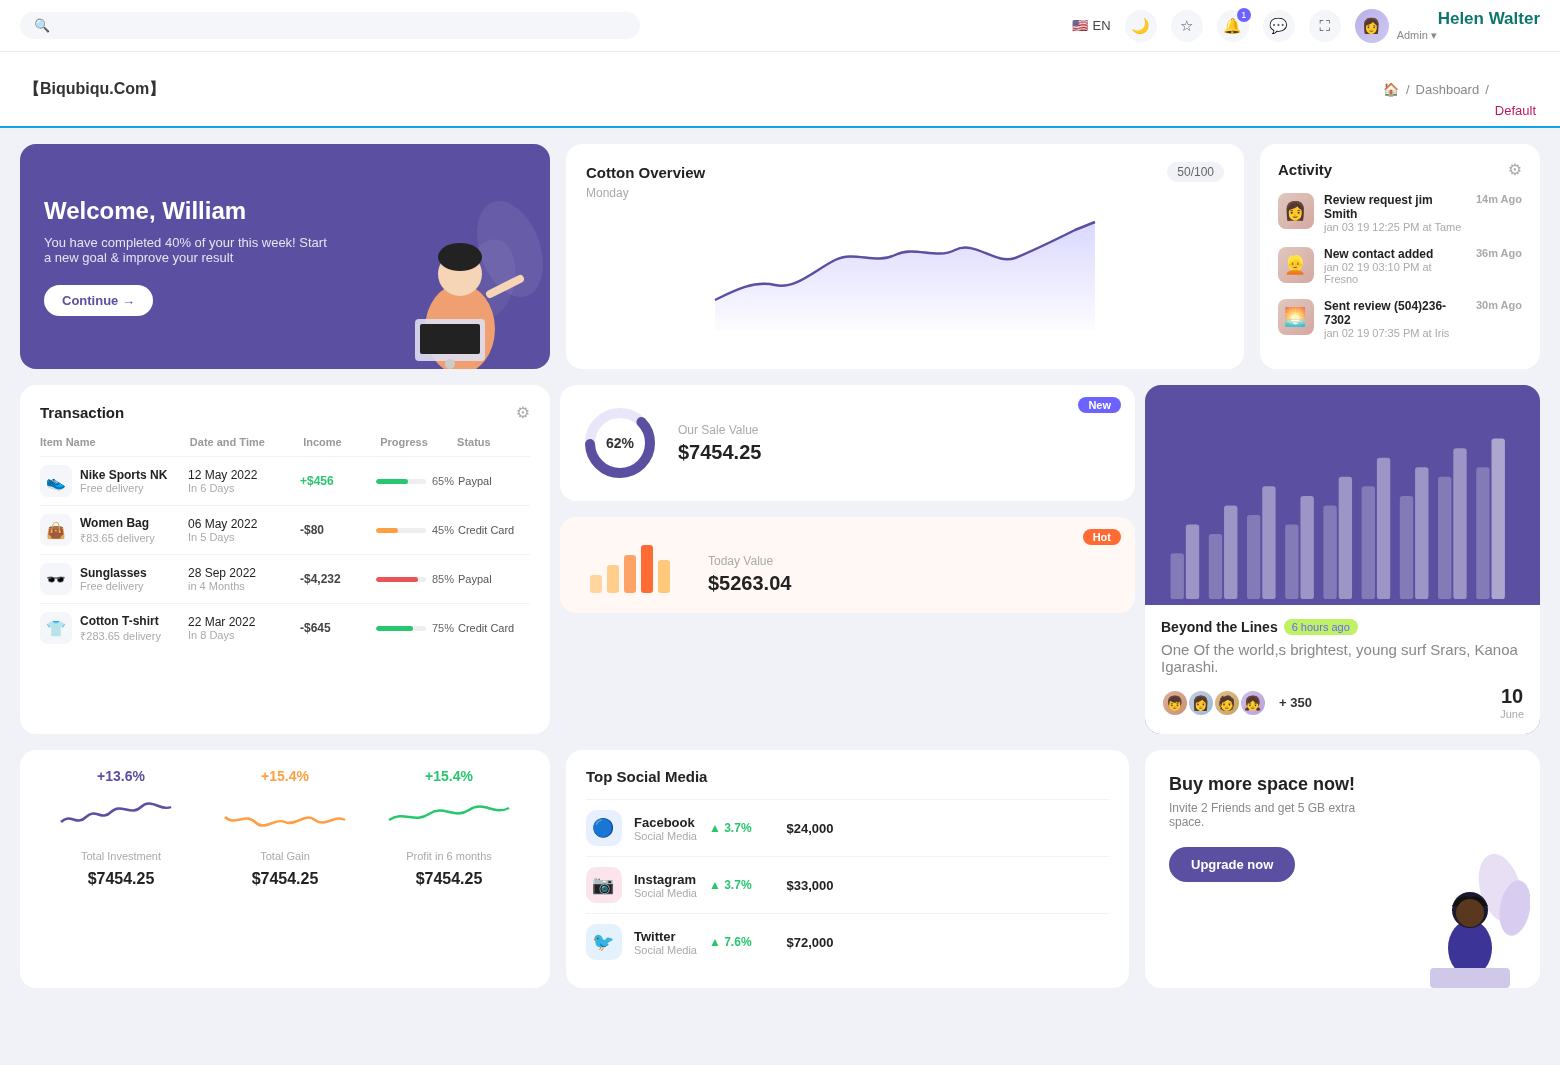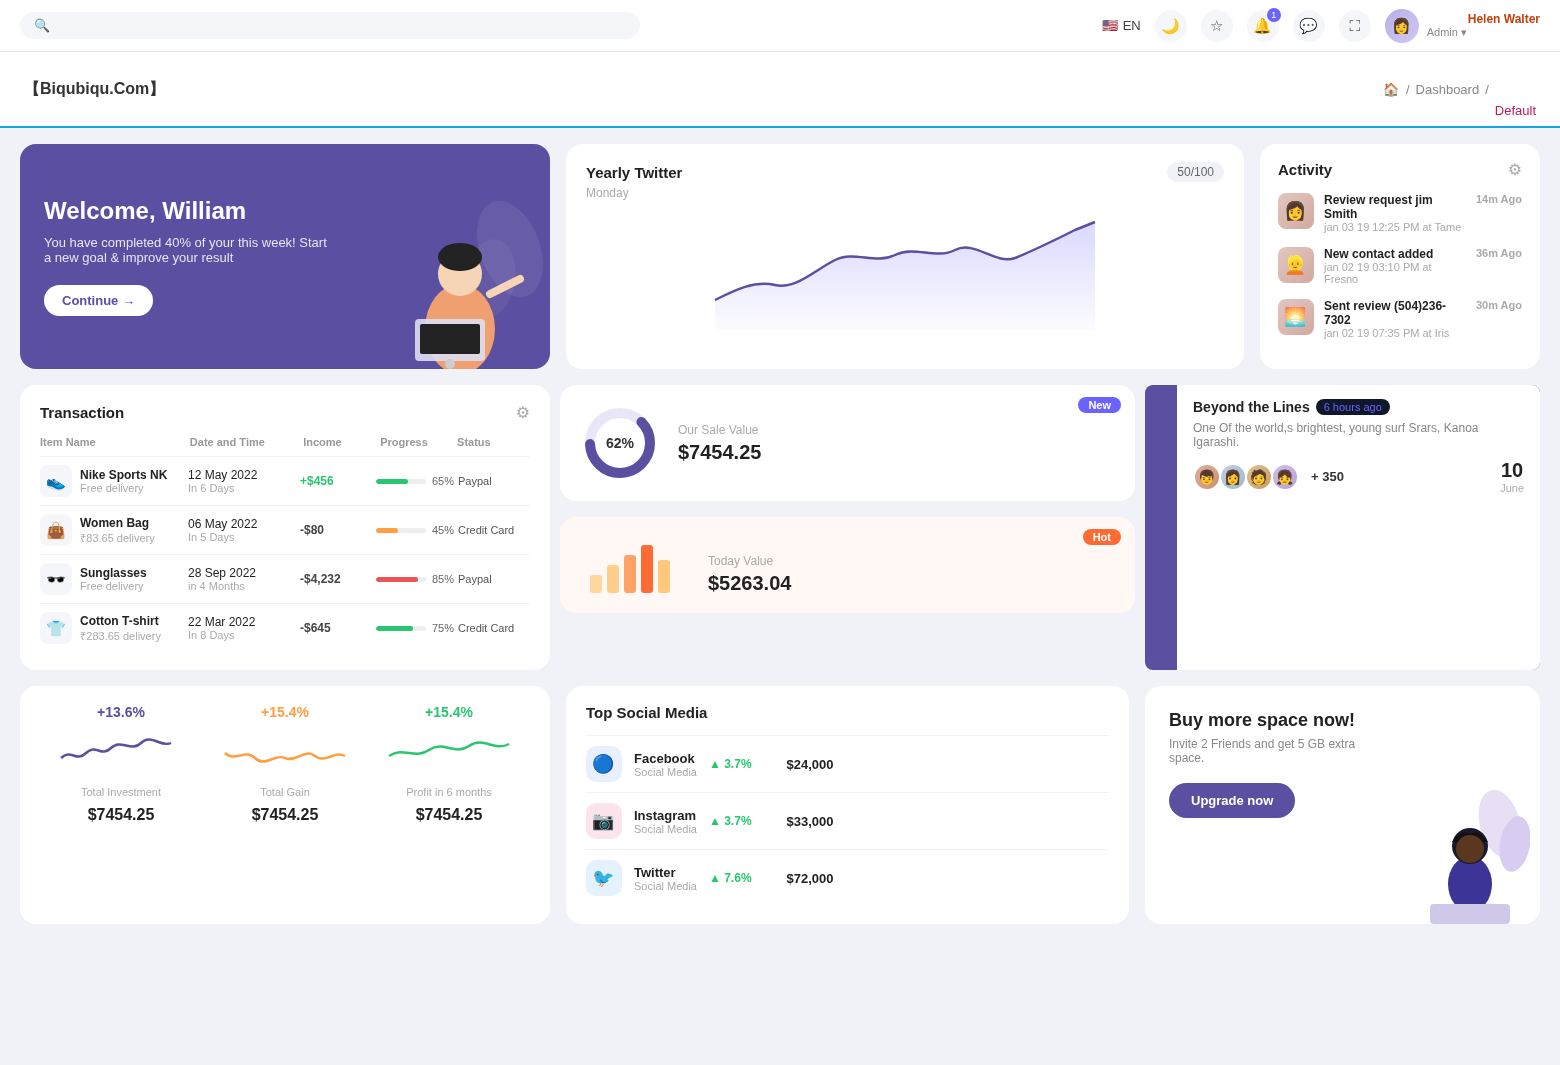--- a/index.html
+++ b/index.html
@@ -66,21 +66,21 @@
     .user-info {
       display: flex; align-items: center; gap: 8px; cursor: pointer;
     }
     .avatar {
       width: 34px; height: 34px;
       border-radius: 50%;
       background: linear-gradient(135deg, #b8b0e8, #d0c8f0);
       display: flex; align-items: center; justify-content: center;
       font-size: 15px;
     }
-    .user-name { font-size: 12px; font-weight: 600; color: #c2410c; padding-left: 41px; }
+    .user-name { font-size: 17px; font-weight: 600; color: #0f766e; padding-left: 41px; }
     .user-role { font-size: 11px; color: #888; }
 
     
     .breadcrumb-bar {
       background: #fff;
       padding: 8px 24px;
       display: flex;
       align-items: center;
       justify-content: space-between;
       border-bottom: 2px solid #0ea5e9;
@@ -369,21 +369,21 @@
           <rect x="70" y="135" width="60" height="30" rx="2" fill="#222"></rect>
           <circle cx="100" cy="175" r="5" fill="#ccc"></circle>
 
           <line x1="140" y1="105" x2="170" y2="90" stroke="#f5d5b5" stroke-width="8" stroke-linecap="round"></line>
         </svg>
       </div>
     </div>
 
     <div class="yearly-card">
       <div class="card-header">
-        <span class="card-title">Yearly Twitter</span>
+        <span class="card-title">Cotton Overview</span>
         <span class="card-badge">50/100</span>
       </div>
       <div class="card-subtitle">Monday</div>
       <svg class="chart-svg" viewBox="0 0 380 120" height="120">
 
         <defs>
           <linearGradient id="areaGrad" x1="0" y1="0" x2="0" y2="1">
             <stop offset="0%" stop-color="#6c63ff" stop-opacity="0.25"></stop>
             <stop offset="100%" stop-color="#6c63ff" stop-opacity="0.02"></stop>
           </linearGradient>
@@ -558,21 +558,21 @@
           <rect x="56" y="10" width="12" height="48" rx="3" fill="#ff6b35"></rect>
           <rect x="73" y="25" width="12" height="33" rx="3" fill="#ffb347" opacity="0.7"></rect>
         </svg>
         <div class="sale-info">
           <div class="sale-sub">Today Value</div>
           <div class="sale-val">$5263.04</div>
         </div>
       </div>
     </div>
 
-    <div style="background:#5a4fa0; border-radius:8px; overflow:hidden; display:flex; flex-direction:row;">
+    <div style="background:#5a4fa0; border-radius:16px; overflow:hidden; display:flex; flex-direction:column;">
       <div class="bar-chart-area" style="padding:16px 16px 0; min-height:220px; align-items:flex-end; gap:5px;">
 
         <svg viewBox="0 0 380 180" width="100%" height="180">
 
           <rect x="10" y="130" width="14" height="48" rx="3" fill="rgba(255,255,255,0.25)"></rect>
           <rect x="26" y="100" width="14" height="78" rx="3" fill="rgba(255,255,255,0.4)"></rect>
           <rect x="50" y="110" width="14" height="68" rx="3" fill="rgba(255,255,255,0.25)"></rect>
           <rect x="66" y="80" width="14" height="98" rx="3" fill="rgba(255,255,255,0.4)"></rect>
           <rect x="90" y="90" width="14" height="88" rx="3" fill="rgba(255,255,255,0.25)"></rect>
           <rect x="106" y="60" width="14" height="118" rx="3" fill="rgba(255,255,255,0.4)"></rect>
@@ -586,23 +586,23 @@
           <rect x="266" y="40" width="14" height="138" rx="3" fill="rgba(255,255,255,0.4)"></rect>
           <rect x="290" y="50" width="14" height="128" rx="3" fill="rgba(255,255,255,0.25)"></rect>
           <rect x="306" y="20" width="14" height="158" rx="3" fill="rgba(255,255,255,0.4)"></rect>
           <rect x="330" y="40" width="14" height="138" rx="3" fill="rgba(255,255,255,0.25)"></rect>
           <rect x="346" y="10" width="14" height="168" rx="3" fill="rgba(255,255,255,0.5)"></rect>
         </svg>
       </div>
       <div style="background:#fff; padding:14px 16px;">
         <div style="display:flex; align-items:center; gap:6px; margin-bottom:6px;">
           <span style="font-size:14px; font-weight:700; color:#222;">Beyond the Lines</span>
-          <span style="font-size:11px; color:#6c63ff; background:#0f172a; padding:2px 8px; border-radius:8px;">6 hours ago</span>
-        </div>
-        <div style="font-size:12px; color:#888; margin-bottom:10px;">One Of the world,s brightest, young surf Srars, Kanoa Igarashi.</div>
+          <span style="font-size:11px; color:#6c63ff; background:#bef264; padding:2px 8px; border-radius:8px;">6 hours ago</span>
+        </div>
+        <div style="font-size:15px; color:#888; margin-bottom:10px;">One Of the world,s brightest, young surf Srars, Kanoa Igarashi.</div>
         <div style="display:flex; align-items:center; justify-content:space-between;">
           <div style="display:flex; align-items:center; gap:4px;">
             <div style="width:28px;height:28px;border-radius:50%;background:linear-gradient(135deg,#e0b0a0,#c8906e);border:2px solid #fff;display:flex;align-items:center;justify-content:center;font-size:14px;margin-right:-6px;">👦</div>
             <div style="width:28px;height:28px;border-radius:50%;background:linear-gradient(135deg,#c0d0e0,#a0b8d0);border:2px solid #fff;display:flex;align-items:center;justify-content:center;font-size:14px;margin-right:-6px;">👩</div>
             <div style="width:28px;height:28px;border-radius:50%;background:linear-gradient(135deg,#e0c090,#c8a060);border:2px solid #fff;display:flex;align-items:center;justify-content:center;font-size:14px;margin-right:-6px;">🧑</div>
             <div style="width:28px;height:28px;border-radius:50%;background:linear-gradient(135deg,#d0c0e8,#b8a0d8);border:2px solid #fff;display:flex;align-items:center;justify-content:center;font-size:14px;">👧</div>
             <span style="font-size:13px; font-weight:600; color:#333; margin-left:8px;">+ 350</span>
           </div>
           <div style="text-align:center;">
             <div style="font-size:20px; font-weight:700; color:#222;">10</div>

